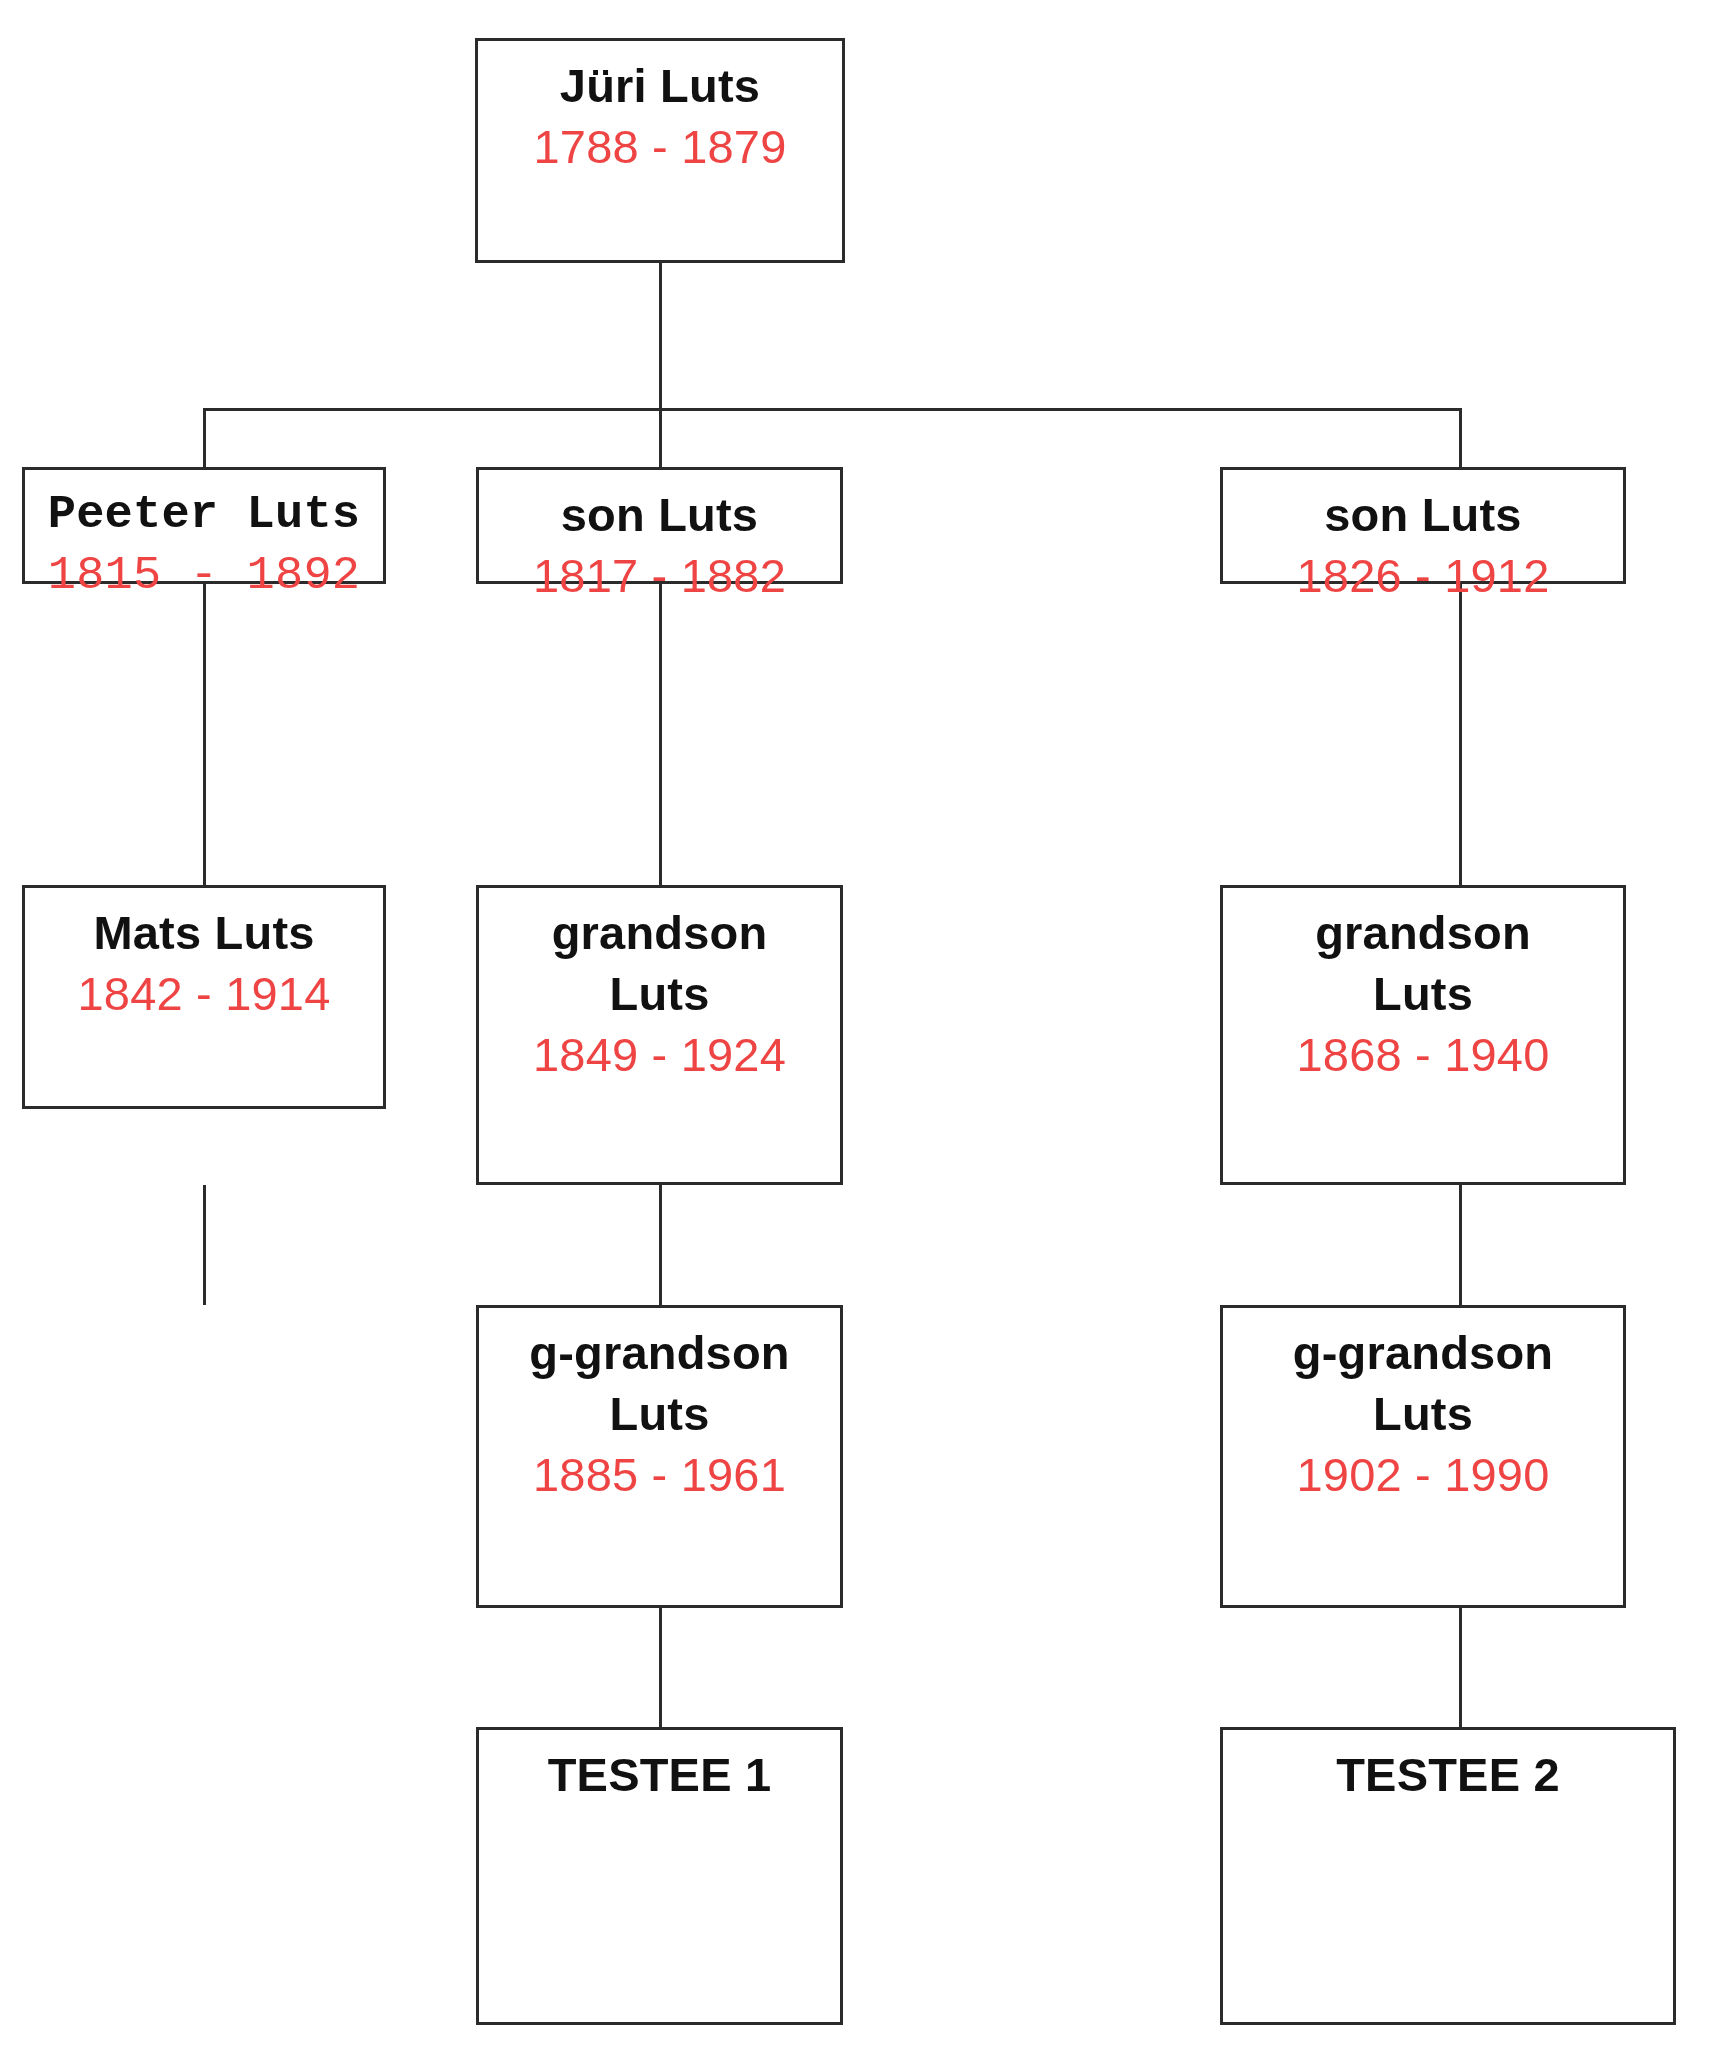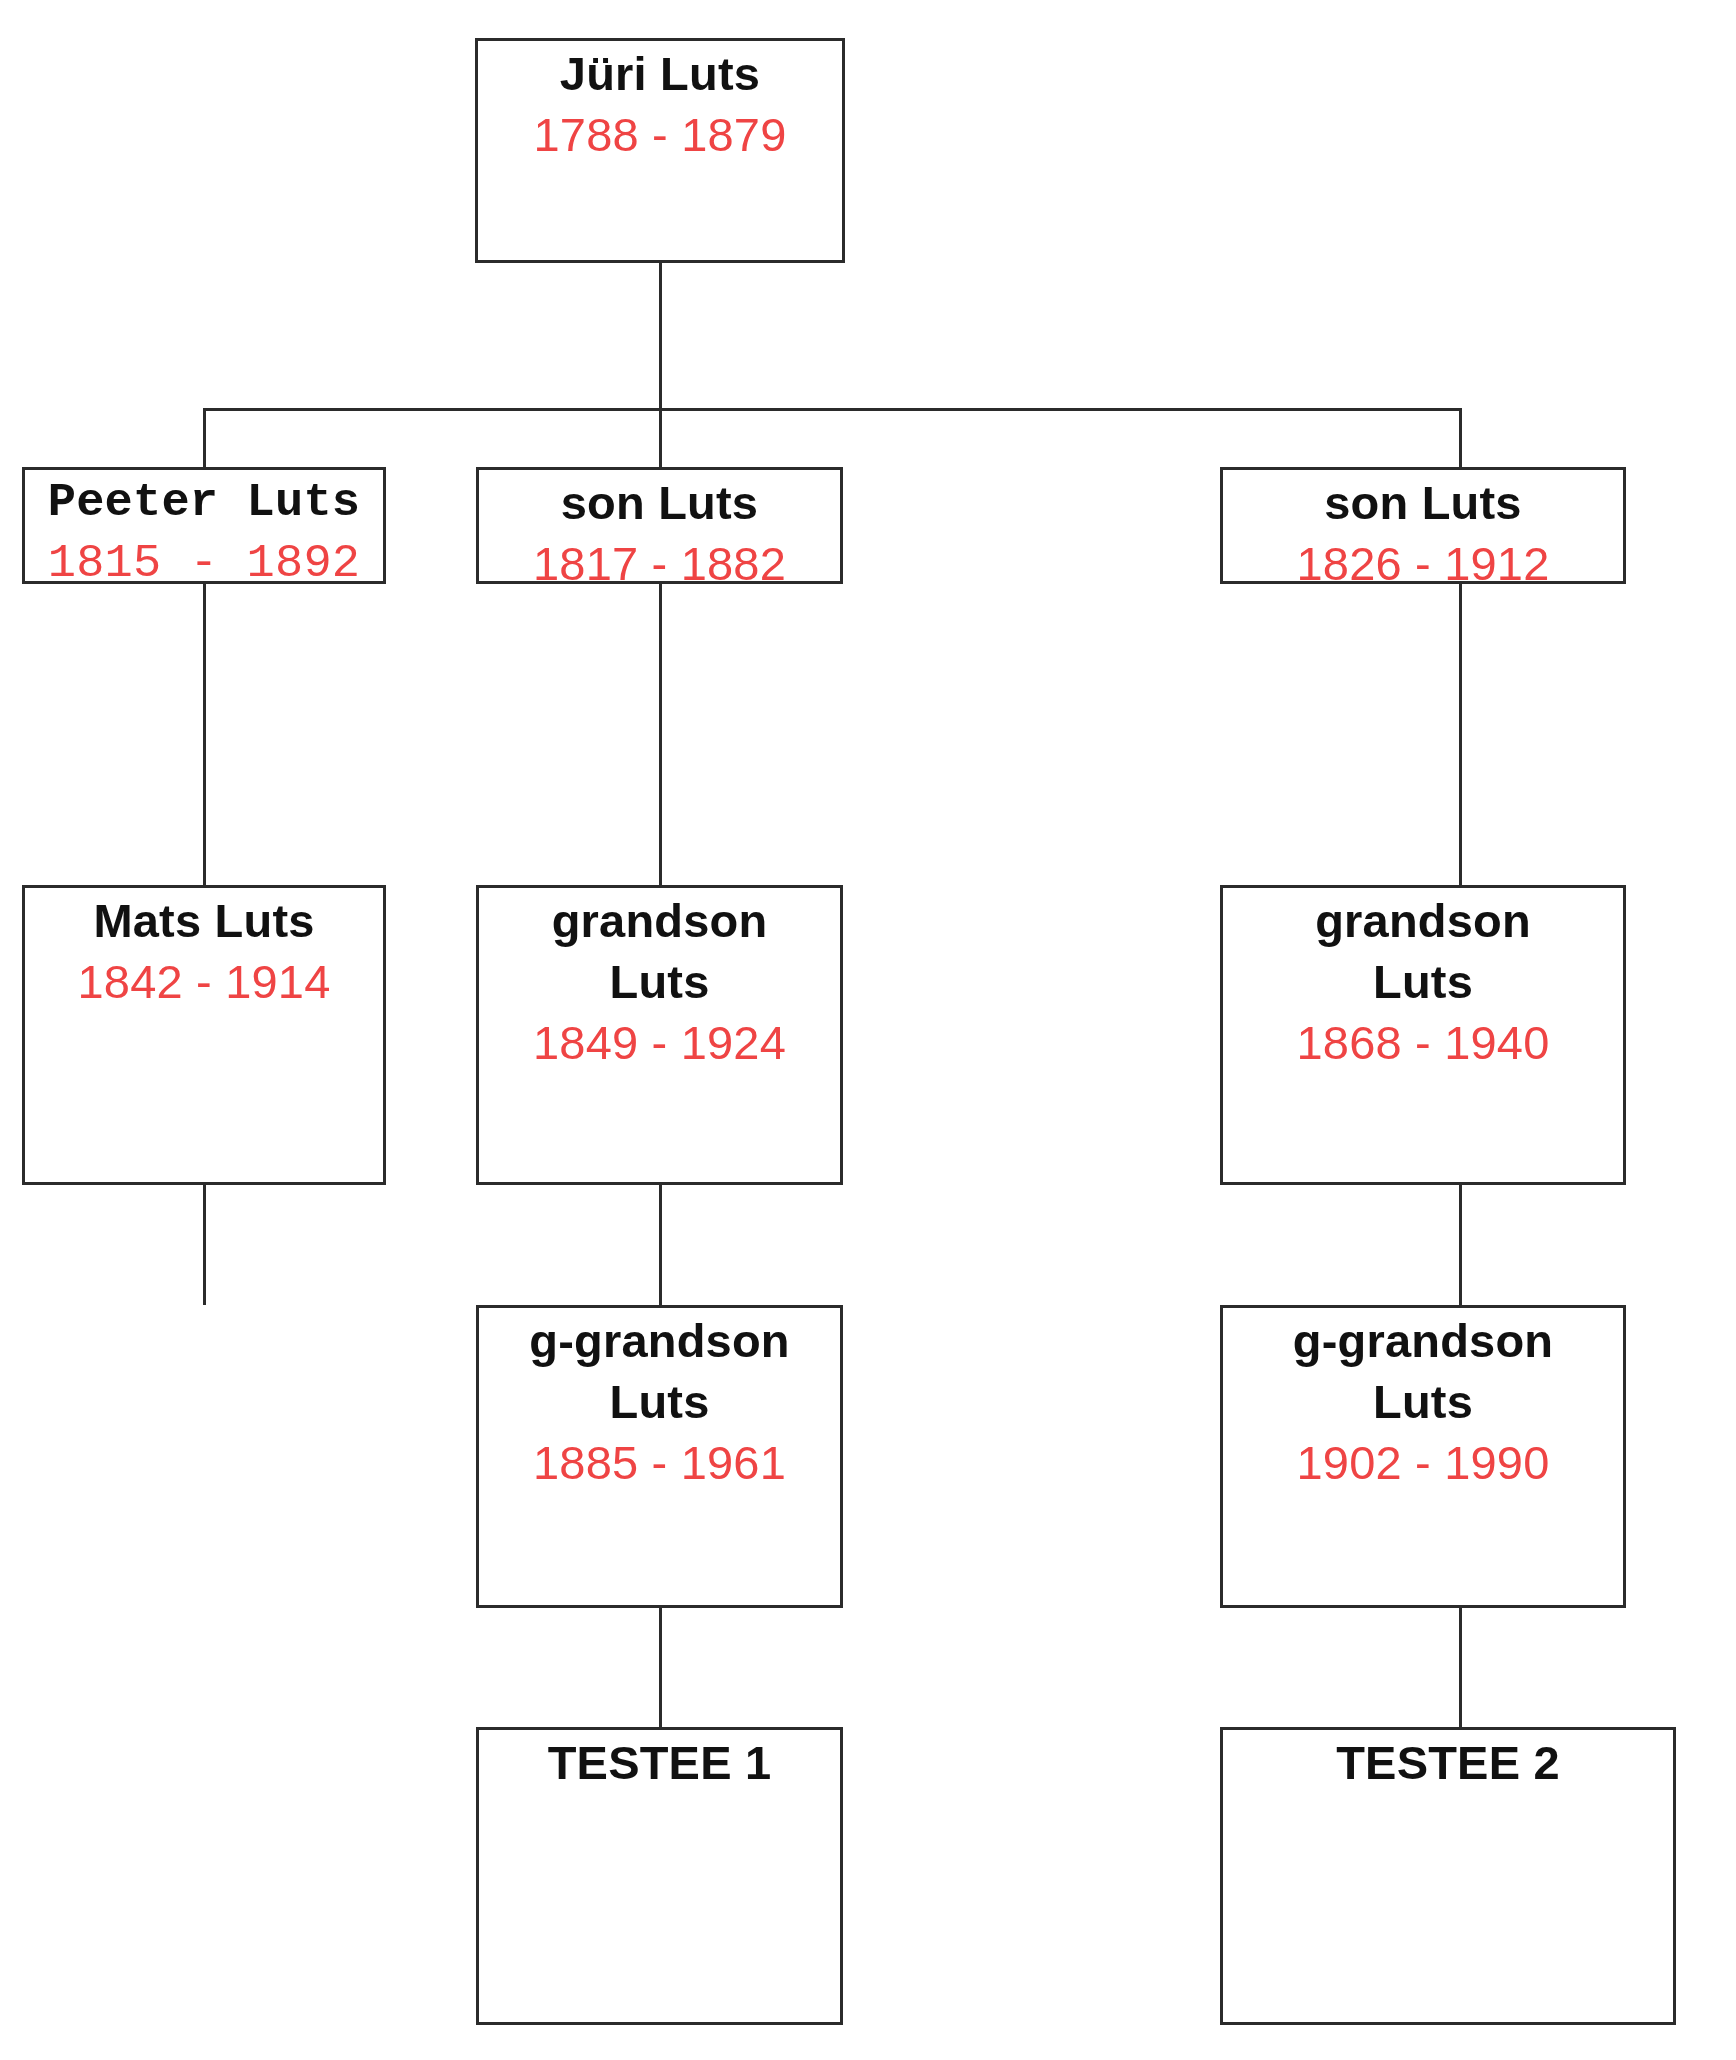--- a/index.html
+++ b/index.html
@@ -19,21 +19,21 @@
     overflow: hidden;
   }
 
   
   .node {
     position: absolute;
     box-sizing: border-box;
     border: 3px solid #2b2b2b;
     background: #ffffff;
     text-align: center;
-    padding-top: 2px;
+    padding-top: 14px;
   }
   .node .line {
     display: block;
     line-height: 1.30;
     letter-spacing: 0.2px;
     white-space: nowrap;
   }
   .node .name {
     font-weight: bold;
     font-size: 47px;
@@ -95,21 +95,21 @@
   <div class="node" style="left:476px; top:467px; width:367px; height:117px;">
     <span class="line name">son Luts</span>
     <span class="line dates">1817 - 1882</span>
   </div>
 
   <div class="node" style="left:1220px; top:467px; width:406px; height:117px;">
     <span class="line name">son Luts</span>
     <span class="line dates">1826 - 1912</span>
   </div>
 
-  <div class="node" style="left:22px; top:885px; width:364px; height:300px;">
+  <div class="node" style="left:22px; top:885px; width:364px; height:224px;">
     <span class="line name">Mats Luts</span>
     <span class="line dates">1842 - 1914</span>
   </div>
 
   <div class="node" style="left:476px; top:885px; width:367px; height:300px;">
     <span class="line name">grandson</span>
     <span class="line name">Luts</span>
     <span class="line dates">1849 - 1924</span>
   </div>
 

